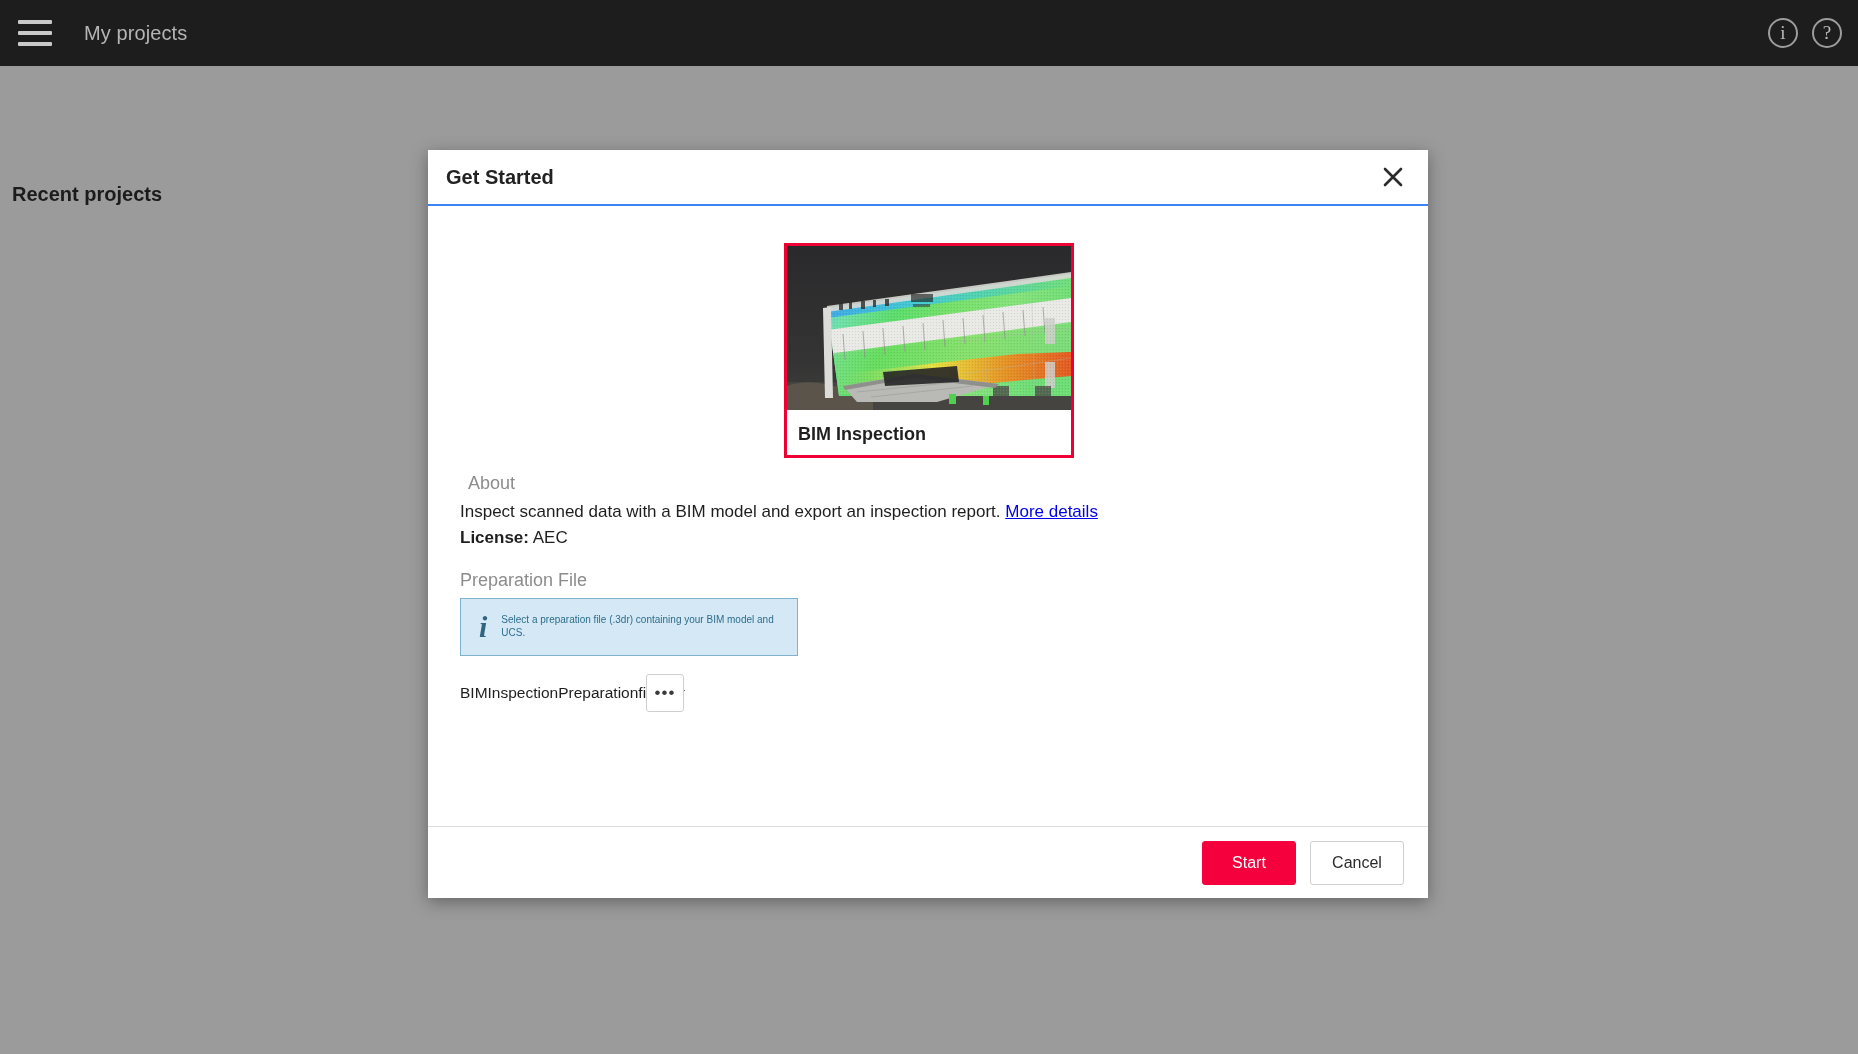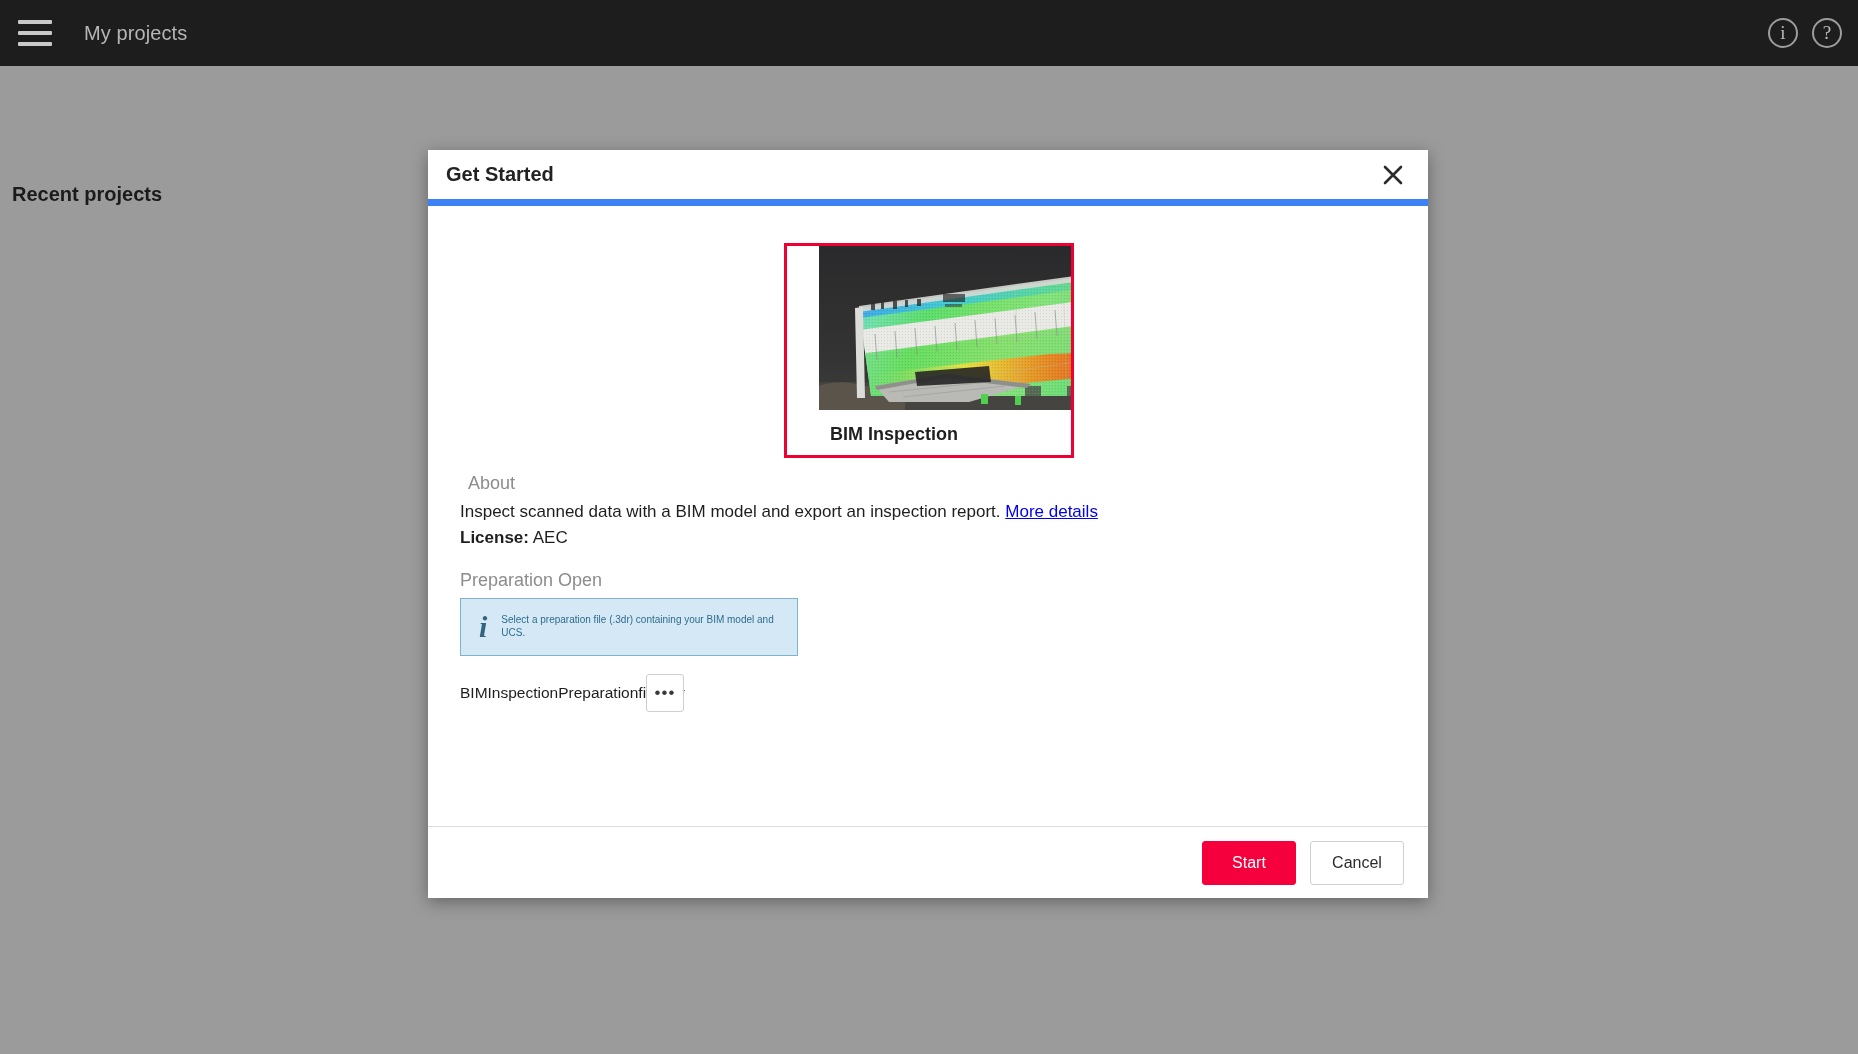--- a/index.html
+++ b/index.html
@@ -68,21 +68,21 @@
     position: absolute;
     left: 428px; top: 150px;
     width: 1000px; height: 748px;
     background: #ffffff;
     box-shadow: 0 4px 16px rgba(0,0,0,.35);
     display: flex; flex-direction: column;
   }
   #dialog-header {
     height: 56px; flex: 0 0 56px;
     display: flex; align-items: center;
-    border-bottom: 7px solid #3b82f6;
+    border-bottom: 2px solid #3b82f6;
     padding: 0 18px 0 18px;
   }
   #dialog-title { font-size: 20px; font-weight: bold; color: #222222; }
   #dialog-close-button {
     margin-left: auto; width: 34px; height: 34px;
     display: flex; align-items: center; justify-content: center;
     cursor: pointer; color: #2b2b2b;
   }
   #dialog-body { flex: 1 1 auto; position: relative; padding: 0 24px; overflow: hidden; }
   #dialog-footer {
@@ -93,21 +93,20 @@
   }
 
   
   #workflow-card {
     position: absolute; left: 356px; top: 37px;
     width: 290px; height: 215px;
     border: 3px solid #ef0033;
     background: #ffffff;
     cursor: pointer;
     overflow: hidden;
-    padding-left: 32px;
   }
   #workflow-thumbnail {
     position: relative;
     height: 164px; width: 100%;
     background: linear-gradient(180deg,#2b2b2d 0%, #303032 55%, #3a3a39 100%);
     overflow: hidden;
   }
   #workflow-card-label {
     height: 48px; display: flex; align-items: center;
     padding-left: 11px;
@@ -332,21 +331,21 @@
       <div id="about-heading" class="section-heading">About</div>
       <div id="about-description">
         <span>Inspect scanned data with a BIM model and export an inspection report.</span>
         <span id="more-details-link">More details</span>
       </div>
       <div id="license-row">
         <span id="license-label">License:</span>
         <span>AEC</span>
       </div>
 
-      <div id="prep-file-heading" class="section-heading">Preparation Open</div>
+      <div id="prep-file-heading" class="section-heading">Preparation File</div>
 
       <div id="prep-file-info-box">
         <div id="info-icon">i</div>
         <div id="prep-file-info-text">Select a preparation file (.3dr) containing your BIM model and UCS.</div>
       </div>
 
       <div id="prep-file-row">
         <div id="prep-file-name">BIMInspectionPreparationfile.3dr</div>
         <div id="browse-file-button">•••</div>
       </div>

